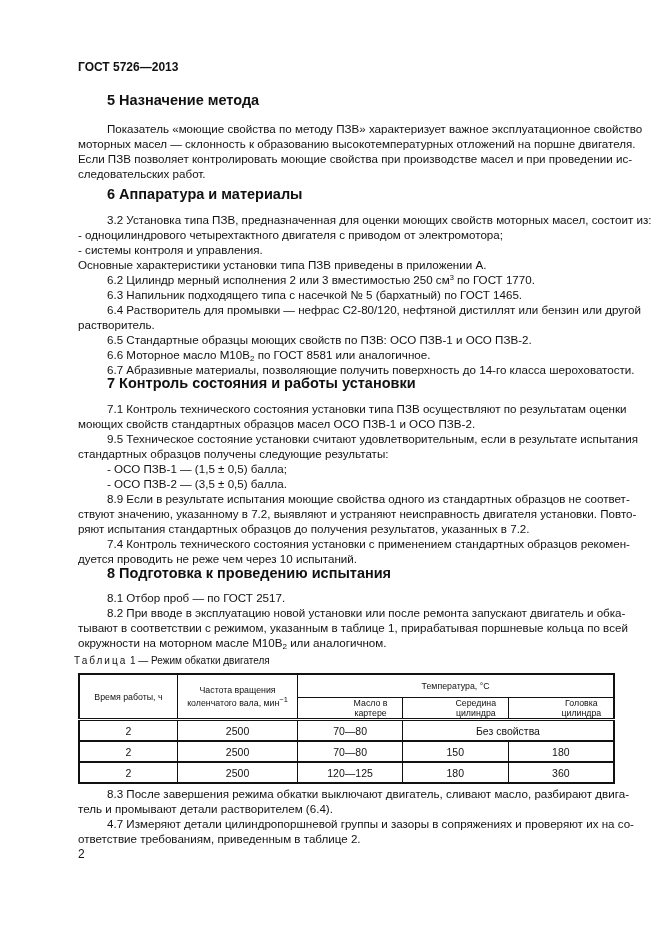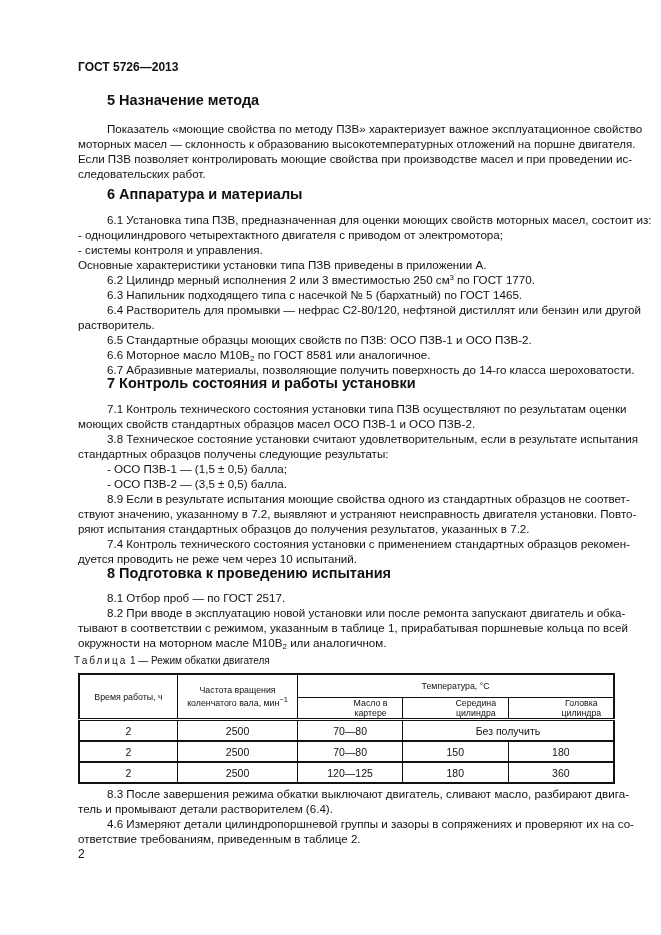--- a/index.html
+++ b/index.html
@@ -30,36 +30,36 @@
 
 <div class="header">ГОСТ 5726—2013</div>
 
 <div class="h" style="top:92px">5 Назначение метода</div>
 <div class="line i" style="top:122px">Показатель «моющие свойства по методу ПЗВ» характеризует важное эксплуатационное свойство</div>
 <div class="line" style="top:137px">моторных масел — склонность к образованию высокотемпературных отложений на поршне двигателя.</div>
 <div class="line" style="top:152px">Если ПЗВ позволяет контролировать моющие свойства при производстве масел и при проведении ис-</div>
 <div class="line" style="top:167px">следовательских работ.</div>
 
 <div class="h" style="top:186px">6 Аппаратура и материалы</div>
-<div class="line i" style="top:213px">6.1 Установка типа ПЗВ, предназначенная для оценки моющих свойств моторных масел, состоит из:</div>
+<div class="line i" style="top:213px">3.2 Установка типа ПЗВ, предназначенная для оценки моющих свойств моторных масел, состоит из:</div>
 <div class="line" style="top:228px">- одноцилиндрового четырехтактного двигателя с приводом от электромотора;</div>
 <div class="line" style="top:243px">- системы контроля и управления.</div>
 <div class="line" style="top:258px">Основные характеристики установки типа ПЗВ приведены в приложении А.</div>
 <div class="line i" style="top:273px"><span>6.2 Цилиндр мерный исполнения 2 или 3 вместимостью 250 см</span><sup>3</sup><span> по ГОСТ 1770.</span></div>
 <div class="line i" style="top:288px">6.3 Напильник подходящего типа с насечкой № 5 (бархатный) по ГОСТ 1465.</div>
 <div class="line i" style="top:303px">6.4 Растворитель для промывки — нефрас С2-80/120, нефтяной дистиллят или бензин или другой</div>
 <div class="line" style="top:318px">растворитель.</div>
 <div class="line i" style="top:333px">6.5 Стандартные образцы моющих свойств по ПЗВ: ОСО ПЗВ-1 и ОСО ПЗВ-2.</div>
 <div class="line i" style="top:348px"><span>6.6 Моторное масло М10В</span><sub>2</sub><span> по ГОСТ 8581 или аналогичное.</span></div>
 <div class="line i" style="top:363px">6.7 Абразивные материалы, позволяющие получить поверхность до 14-го класса шероховатости.</div>
 
 <div class="h" style="top:375px">7 Контроль состояния и работы установки</div>
 <div class="line i" style="top:402px">7.1 Контроль технического состояния установки типа ПЗВ осуществляют по результатам оценки</div>
 <div class="line" style="top:417px">моющих свойств стандартных образцов масел ОСО ПЗВ-1 и ОСО ПЗВ-2.</div>
-<div class="line i" style="top:432px">3.8 Техническое состояние установки считают удовлетворительным, если в результате испытания</div>
+<div class="line i" style="top:432px">9.5 Техническое состояние установки считают удовлетворительным, если в результате испытания</div>
 <div class="line" style="top:447px">стандартных образцов получены следующие результаты:</div>
 <div class="line i" style="top:462px">- ОСО ПЗВ-1 — (1,5 ± 0,5) балла;</div>
 <div class="line i" style="top:477px">- ОСО ПЗВ-2 — (3,5 ± 0,5) балла.</div>
 <div class="line i" style="top:492px">8.9 Если в результате испытания моющие свойства одного из стандартных образцов не соответ-</div>
 <div class="line" style="top:507px">ствуют значению, указанному в 7.2, выявляют и устраняют неисправность двигателя установки. Повто-</div>
 <div class="line" style="top:522px">ряют испытания стандартных образцов до получения результатов, указанных в 7.2.</div>
 <div class="line i" style="top:537px">7.4 Контроль технического состояния установки с применением стандартных образцов рекомен-</div>
 <div class="line" style="top:552px">дуется проводить не реже чем через 10 испытаний.</div>
 
 <div class="h" style="top:565px">8 Подготовка к проведению испытания</div>
@@ -88,37 +88,37 @@
       <th>Масло в картере</th>
       <th>Середина цилиндра</th>
       <th>Головка цилиндра</th>
     </tr>
   </thead>
   <tbody>
     <tr>
       <td>2</td>
       <td>2500</td>
       <td>70—80</td>
-      <td colspan="2">Без получить</td>
+      <td colspan="2">Без свойства</td>
     </tr>
     <tr>
       <td>2</td>
       <td>2500</td>
       <td>70—80</td>
       <td>150</td>
       <td>180</td>
     </tr>
     <tr>
       <td>2</td>
       <td>2500</td>
       <td>120—125</td>
       <td>180</td>
       <td>360</td>
     </tr>
   </tbody>
 </table>
 
 <div class="line i" style="top:787px">8.3 После завершения режима обкатки выключают двигатель, сливают масло, разбирают двига-</div>
 <div class="line" style="top:802px">тель и промывают детали растворителем (6.4).</div>
-<div class="line i" style="top:817px">4.6 Измеряют детали цилиндропоршневой группы и зазоры в сопряжениях и проверяют их на со-</div>
+<div class="line i" style="top:817px">4.7 Измеряют детали цилиндропоршневой группы и зазоры в сопряжениях и проверяют их на со-</div>
 <div class="line" style="top:832px">ответствие требованиям, приведенным в таблице 2.</div>
 
 <div class="pagenum" style="top:847px">2</div>
 
 </body></html>

